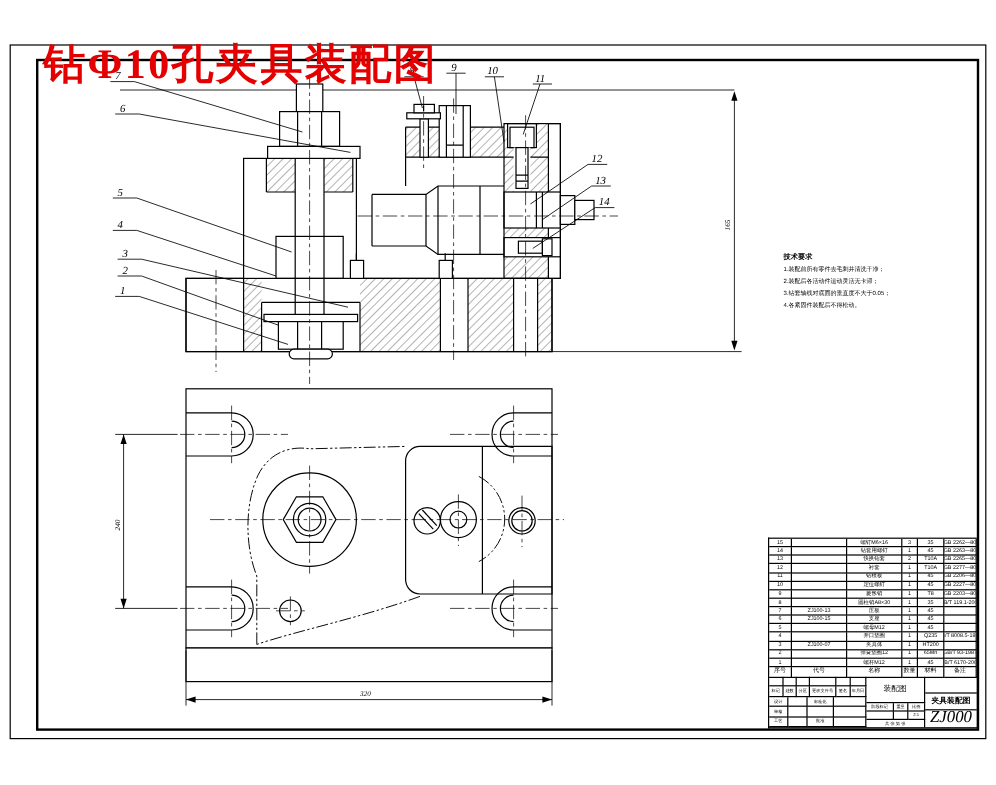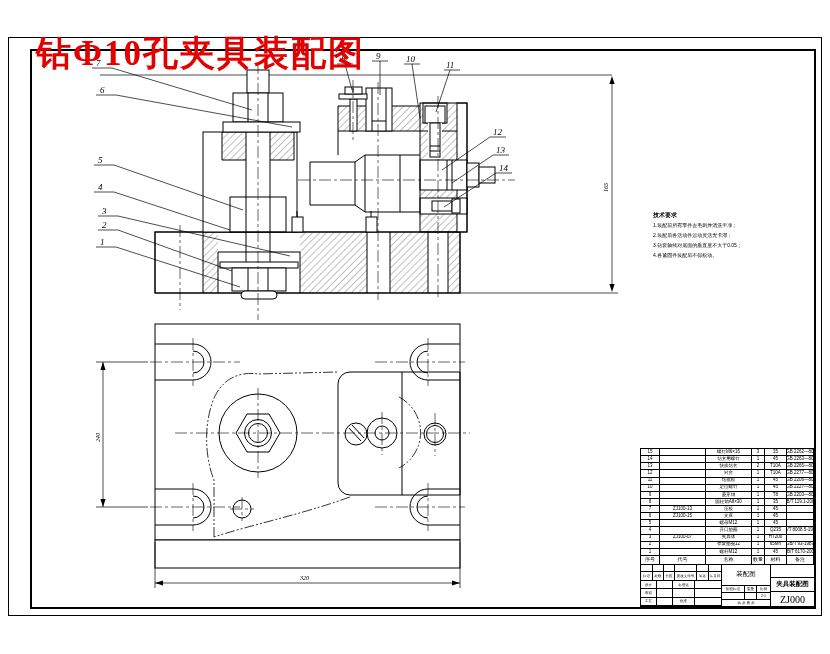--- a/index.html
+++ b/index.html
@@ -33,21 +33,21 @@
   #tb-mid .big{flex:0 0 21px;border-right:1px solid #000;border-bottom:1px solid #000;
                display:flex;align-items:center;justify-content:center;font-size:6.5px;}
   .tbm-row{display:grid;grid-template-columns:23px 12px 1fr;flex:0 0 7px;}
   .tbm-row>div{border-right:1px solid #000;border-bottom:1px solid #000;overflow:hidden;
                display:flex;align-items:center;justify-content:center;}
   #tb-mid .sheets{flex:1;border-right:1px solid #000;display:flex;align-items:center;justify-content:center;}
   #tb-right{flex:1;display:flex;flex-direction:column;}
   #tb-right>div{border-bottom:1px solid #000;display:flex;align-items:center;justify-content:center;overflow:hidden;}
   #tb-right .empty{flex:0 0 13px;}
   #tb-right .dname{flex:0 0 13px;font-size:6.5px;font-weight:bold;}
-  #tb-right .dnum{flex:1;font-size:10px;font-family:"Liberation Serif",serif;border-bottom:none;}
+  #tb-right .dnum{flex:1;font-size:14px;font-style:italic;font-family:"Liberation Serif",serif;border-bottom:none;}
   
   svg text{font-family:"Liberation Serif",serif;font-style:italic;fill:#000;}
 </style>
 </head>
 <body>
 
 <div id="sheet">
 
   <div id="outer-border" class="abs"></div>
   <div id="inner-border" class="abs"></div>

